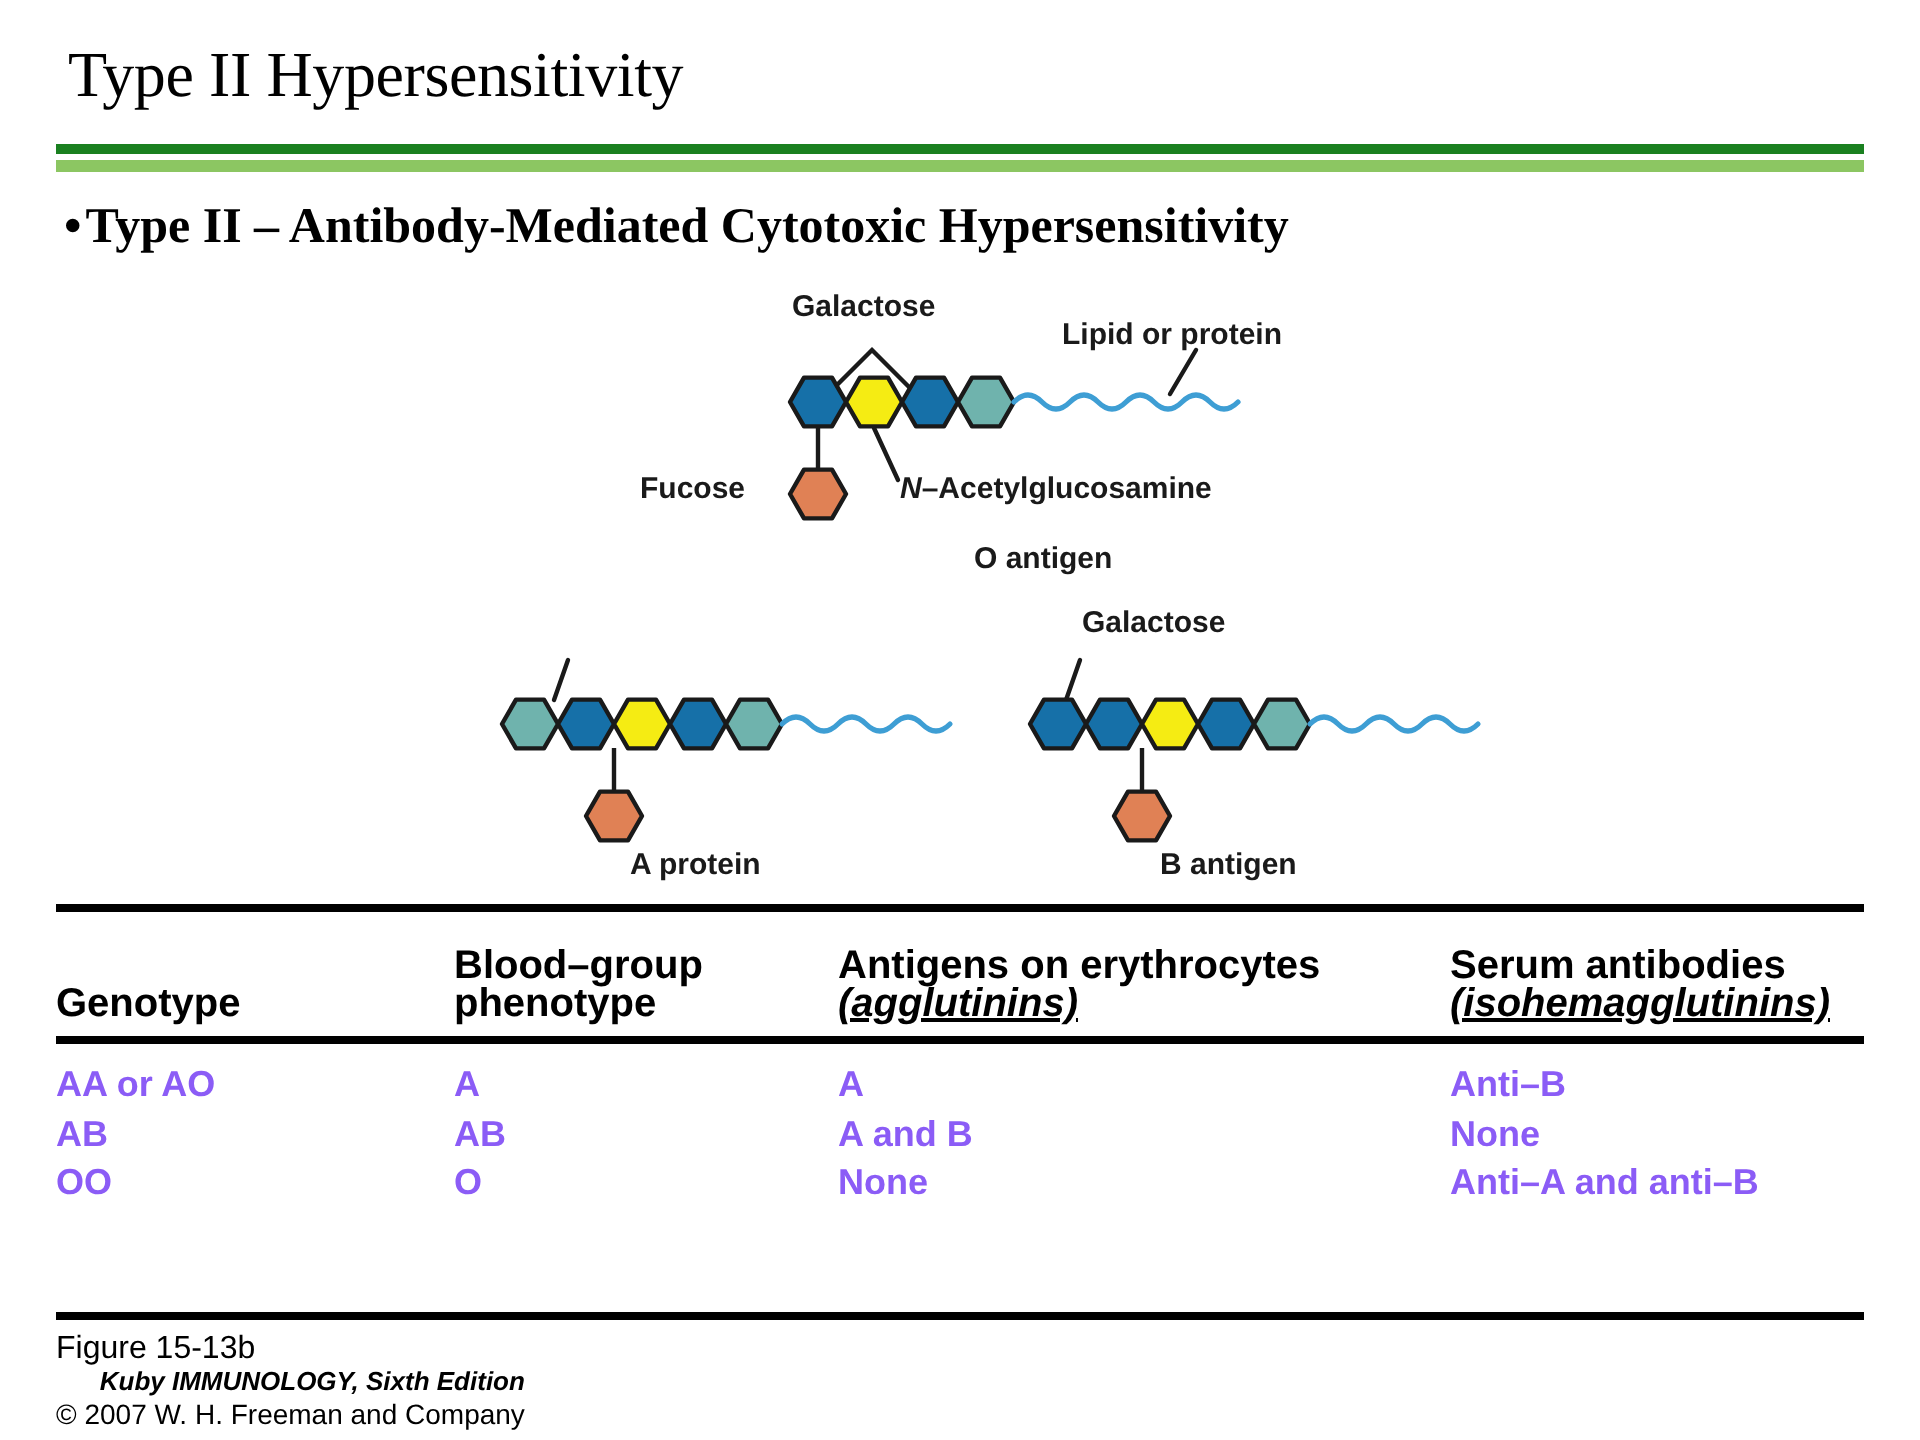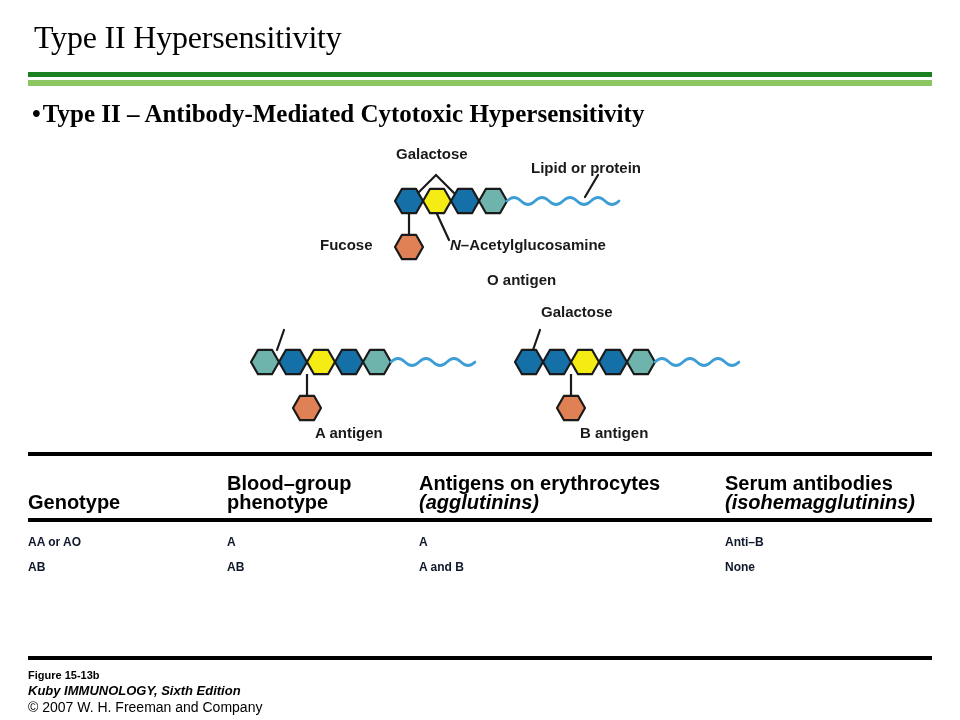--- a/index.html
+++ b/index.html
@@ -101,30 +101,31 @@
     font-weight: bold;
     font-size: 20px;
     line-height: 19px;
     color: #000000;
     padding: 0 6px 6px 0;
     height: 56px;
   }
   #blood-table thead th .sub {
     font-style: italic;
     display: block;
+    text-decoration: underline;
   }
   #blood-table thead th .ln2 { display: block; }
   #blood-table .top-rule   { border-top: 4px solid #000; }
   #blood-table .head-rule  { border-bottom: 4px solid #000; }
   #blood-table tbody td {
     text-align: left;
     font-weight: bold;
-    font-size: 12px;
+    font-size: 18px;
     line-height: 24.5px;
-    color: #0f172a;
+    color: #8b5cf6;
     padding: 0 6px 0 0;
     height: 24.5px;
     white-space: nowrap;
   }
   #blood-table tbody tr:first-child td { padding-top: 8px; }
   #blood-table tbody tr:last-child td  { padding-bottom: 7px; }
   .col-genotype  { width: 193px; }
   .col-phenotype { width: 186px; }
   .col-antigens  { width: 300px; }
   .col-serum     { width: auto; }
@@ -139,29 +140,30 @@
     background: #000000;
   }
   #footer {
     position: absolute;
     left: 28px;
     top: 667px;
     font-family: "Liberation Sans", sans-serif;
     color: #000000;
   }
   #footer .f-fig {
-    font-weight: bold;
-    font-size: 11px;
+    font-weight: normal;
+    font-size: 16px;
     line-height: 16px;
   }
   #footer .f-book {
     font-weight: bold;
     font-style: italic;
     font-size: 13px;
     line-height: 16px;
+    text-align: right;
   }
   #footer .f-copy {
     font-size: 14px;
     line-height: 16px;
   }
 </style>
 </head>
 <body>
 
 <div id="slide-title">Type II Hypersensitivity</div>
@@ -268,21 +270,21 @@
     </g>
     <path fill="none" stroke="#3e9ed4" stroke-width="2.6" stroke-linecap="round" d="M 618,227 q 7,-7 14,0 t 14,0 t 14,0 t 14,0 t 14,0 t 14,0"></path>
   </svg>
 
   <div class="fig-label" style="left:359px; top:10px;">Galactose</div>
   <div class="fig-label" style="left:494px; top:24px;">Lipid or protein</div>
   <div class="fig-label" style="left:283px; top:101px;text-align:right;">Fucose</div>
   <div class="fig-label" style="left:413px; top:101px;"><span class="it">N</span><span>–Acetylglucosamine</span></div>
   <div class="fig-label" style="left:450px; top:136px;">O antigen</div>
 
-  <div class="fig-label" style="left:278px; top:289px;">A antigen</div>
+  <div class="fig-label" style="left:278px; top:289px;">A protein</div>
 
   <div class="fig-label" style="left:504px; top:168px;">Galactose</div>
   <div class="fig-label" style="left:543px; top:289px;">B antigen</div>
 </div>
 
 <div id="blood-table">
   <table>
     <thead>
       <tr class="top-rule head-rule">
         <th class="col-genotype">
@@ -308,20 +310,26 @@
         <td>A</td>
         <td>A</td>
         <td>Anti–B</td>
       </tr>
       <tr>
         <td>AB</td>
         <td>AB</td>
         <td>A and B</td>
         <td>None</td>
       </tr>
+      <tr>
+        <td>OO</td>
+        <td>O</td>
+        <td>None</td>
+        <td>Anti–A and anti–B</td>
+      </tr>
     </tbody>
   </table>
 </div>
 
 <div id="footer-rule"></div>
 <div id="footer">
   <div class="f-fig">Figure 15-13b</div>
   <div class="f-book">Kuby IMMUNOLOGY, Sixth Edition</div>
   <div class="f-copy">© 2007 W. H. Freeman and Company</div>
 </div>

